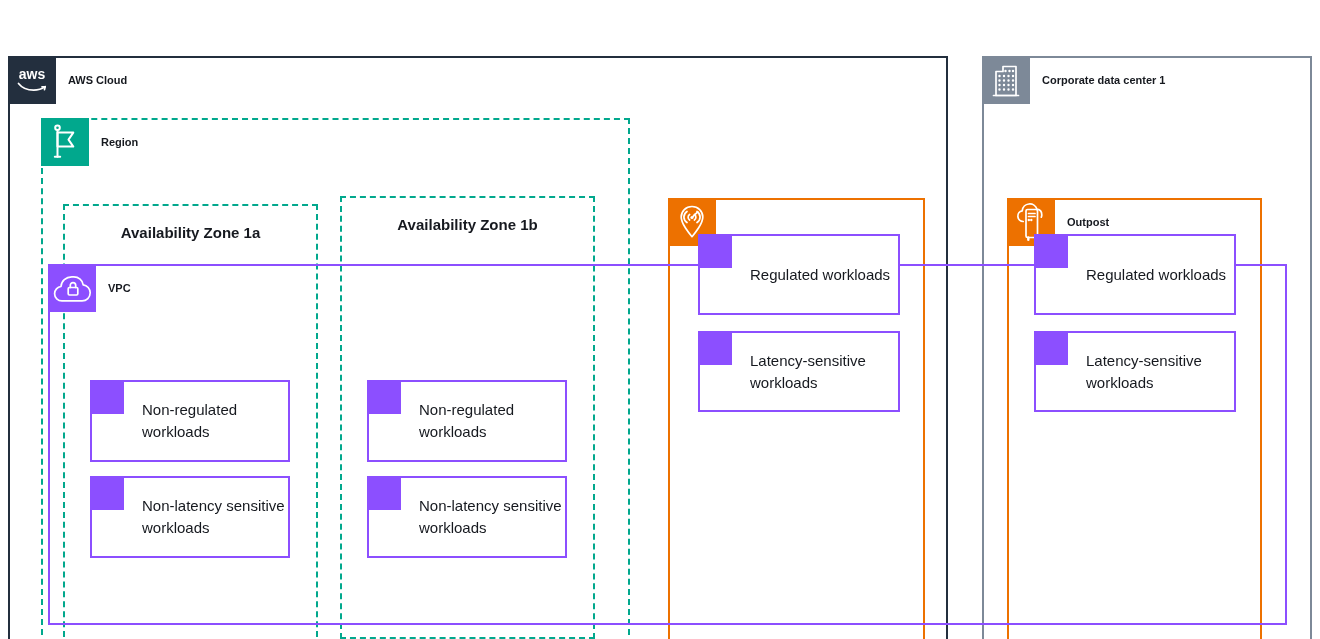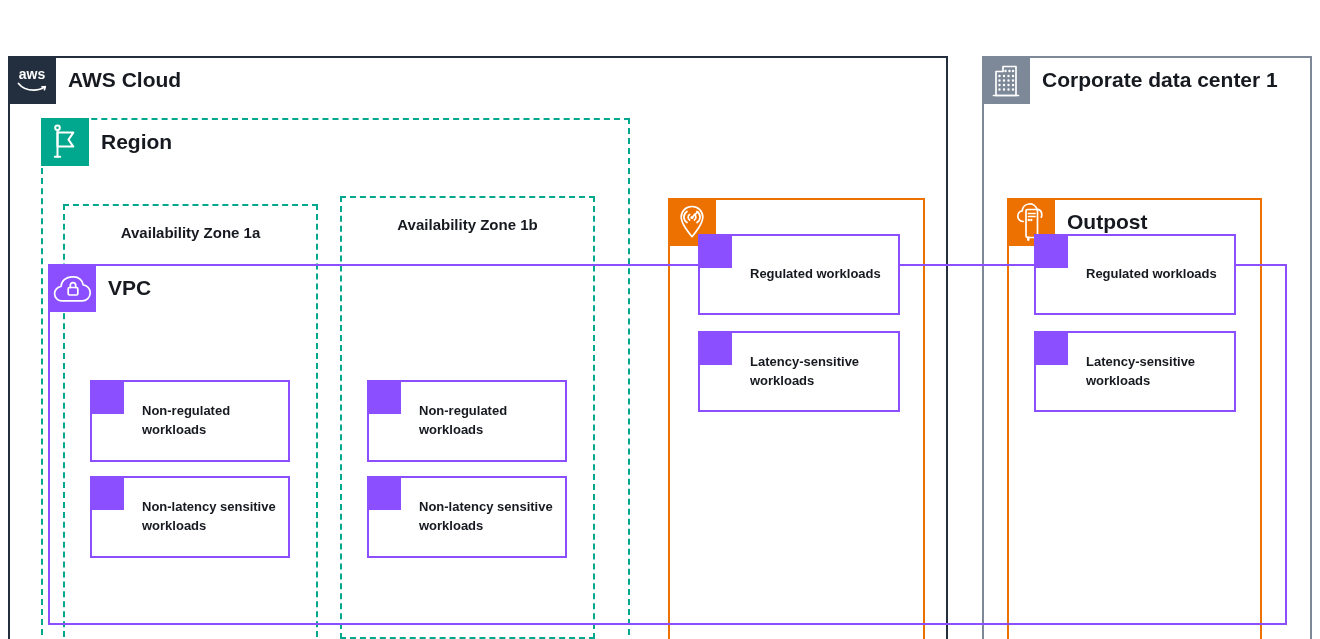--- a/index.html
+++ b/index.html
@@ -18,29 +18,29 @@
 
   .iconbox{position:absolute;left:-2px;top:-2px;width:48px;height:48px;
            display:flex;align-items:center;justify-content:center;}
   .bg-dark  {background:var(--c-aws-dark,#232F3E);}
   .bg-teal  {background:var(--c-teal,#01A88D);}
   .bg-purple{background:var(--c-purple,#8C4FFF);}
   .bg-orange{background:var(--c-orange,#ED7100);}
   .bg-gray  {background:var(--c-gray,#7D8998);}
 
   .grp-label{position:absolute;left:58px;top:-2px;height:48px;display:flex;align-items:center;
-             font-weight:700;font-size:21px;color:var(--c-text,#16191F);white-space:nowrap;}
+             font-weight:700;font-size:11px;color:var(--c-text,#16191F);white-space:nowrap;}
   .az-label{position:absolute;top:18px;left:0;right:0;text-align:center;
             font-weight:700;font-size:15px;color:var(--c-text,#16191F);}
 
   .wl{position:absolute;box-sizing:border-box;border:2px solid var(--c-purple,#8C4FFF);
       background:#fff;z-index:6;}
   .wl-marker{position:absolute;left:-2px;top:-2px;width:34px;height:34px;background:var(--c-purple,#8C4FFF);}
   .wl-label{display:flex;align-items:center;height:100%;padding:0 2px 0 50px;
-            font-weight:700;font-size:13px;line-height:1.45;color:var(--c-text,#16191F);}
+            font-weight:400;font-size:15px;line-height:1.45;color:var(--c-text,#16191F);}
 
   .wl-a1a-1{left:90px;  top:380px;width:200px;height:82px;}
   .wl-a1a-2{left:90px;  top:476px;width:200px;height:82px;}
   .wl-a1b-1{left:367px; top:380px;width:200px;height:82px;}
   .wl-a1b-2{left:367px; top:476px;width:200px;height:82px;}
   .wl-lz-1 {left:698px; top:234px;width:202px;height:81px;}
   .wl-lz-2 {left:698px; top:331px;width:202px;height:81px;}
   .wl-op-1 {left:1034px;top:234px;width:202px;height:81px;}
   .wl-op-2 {left:1034px;top:331px;width:202px;height:81px;}
 

